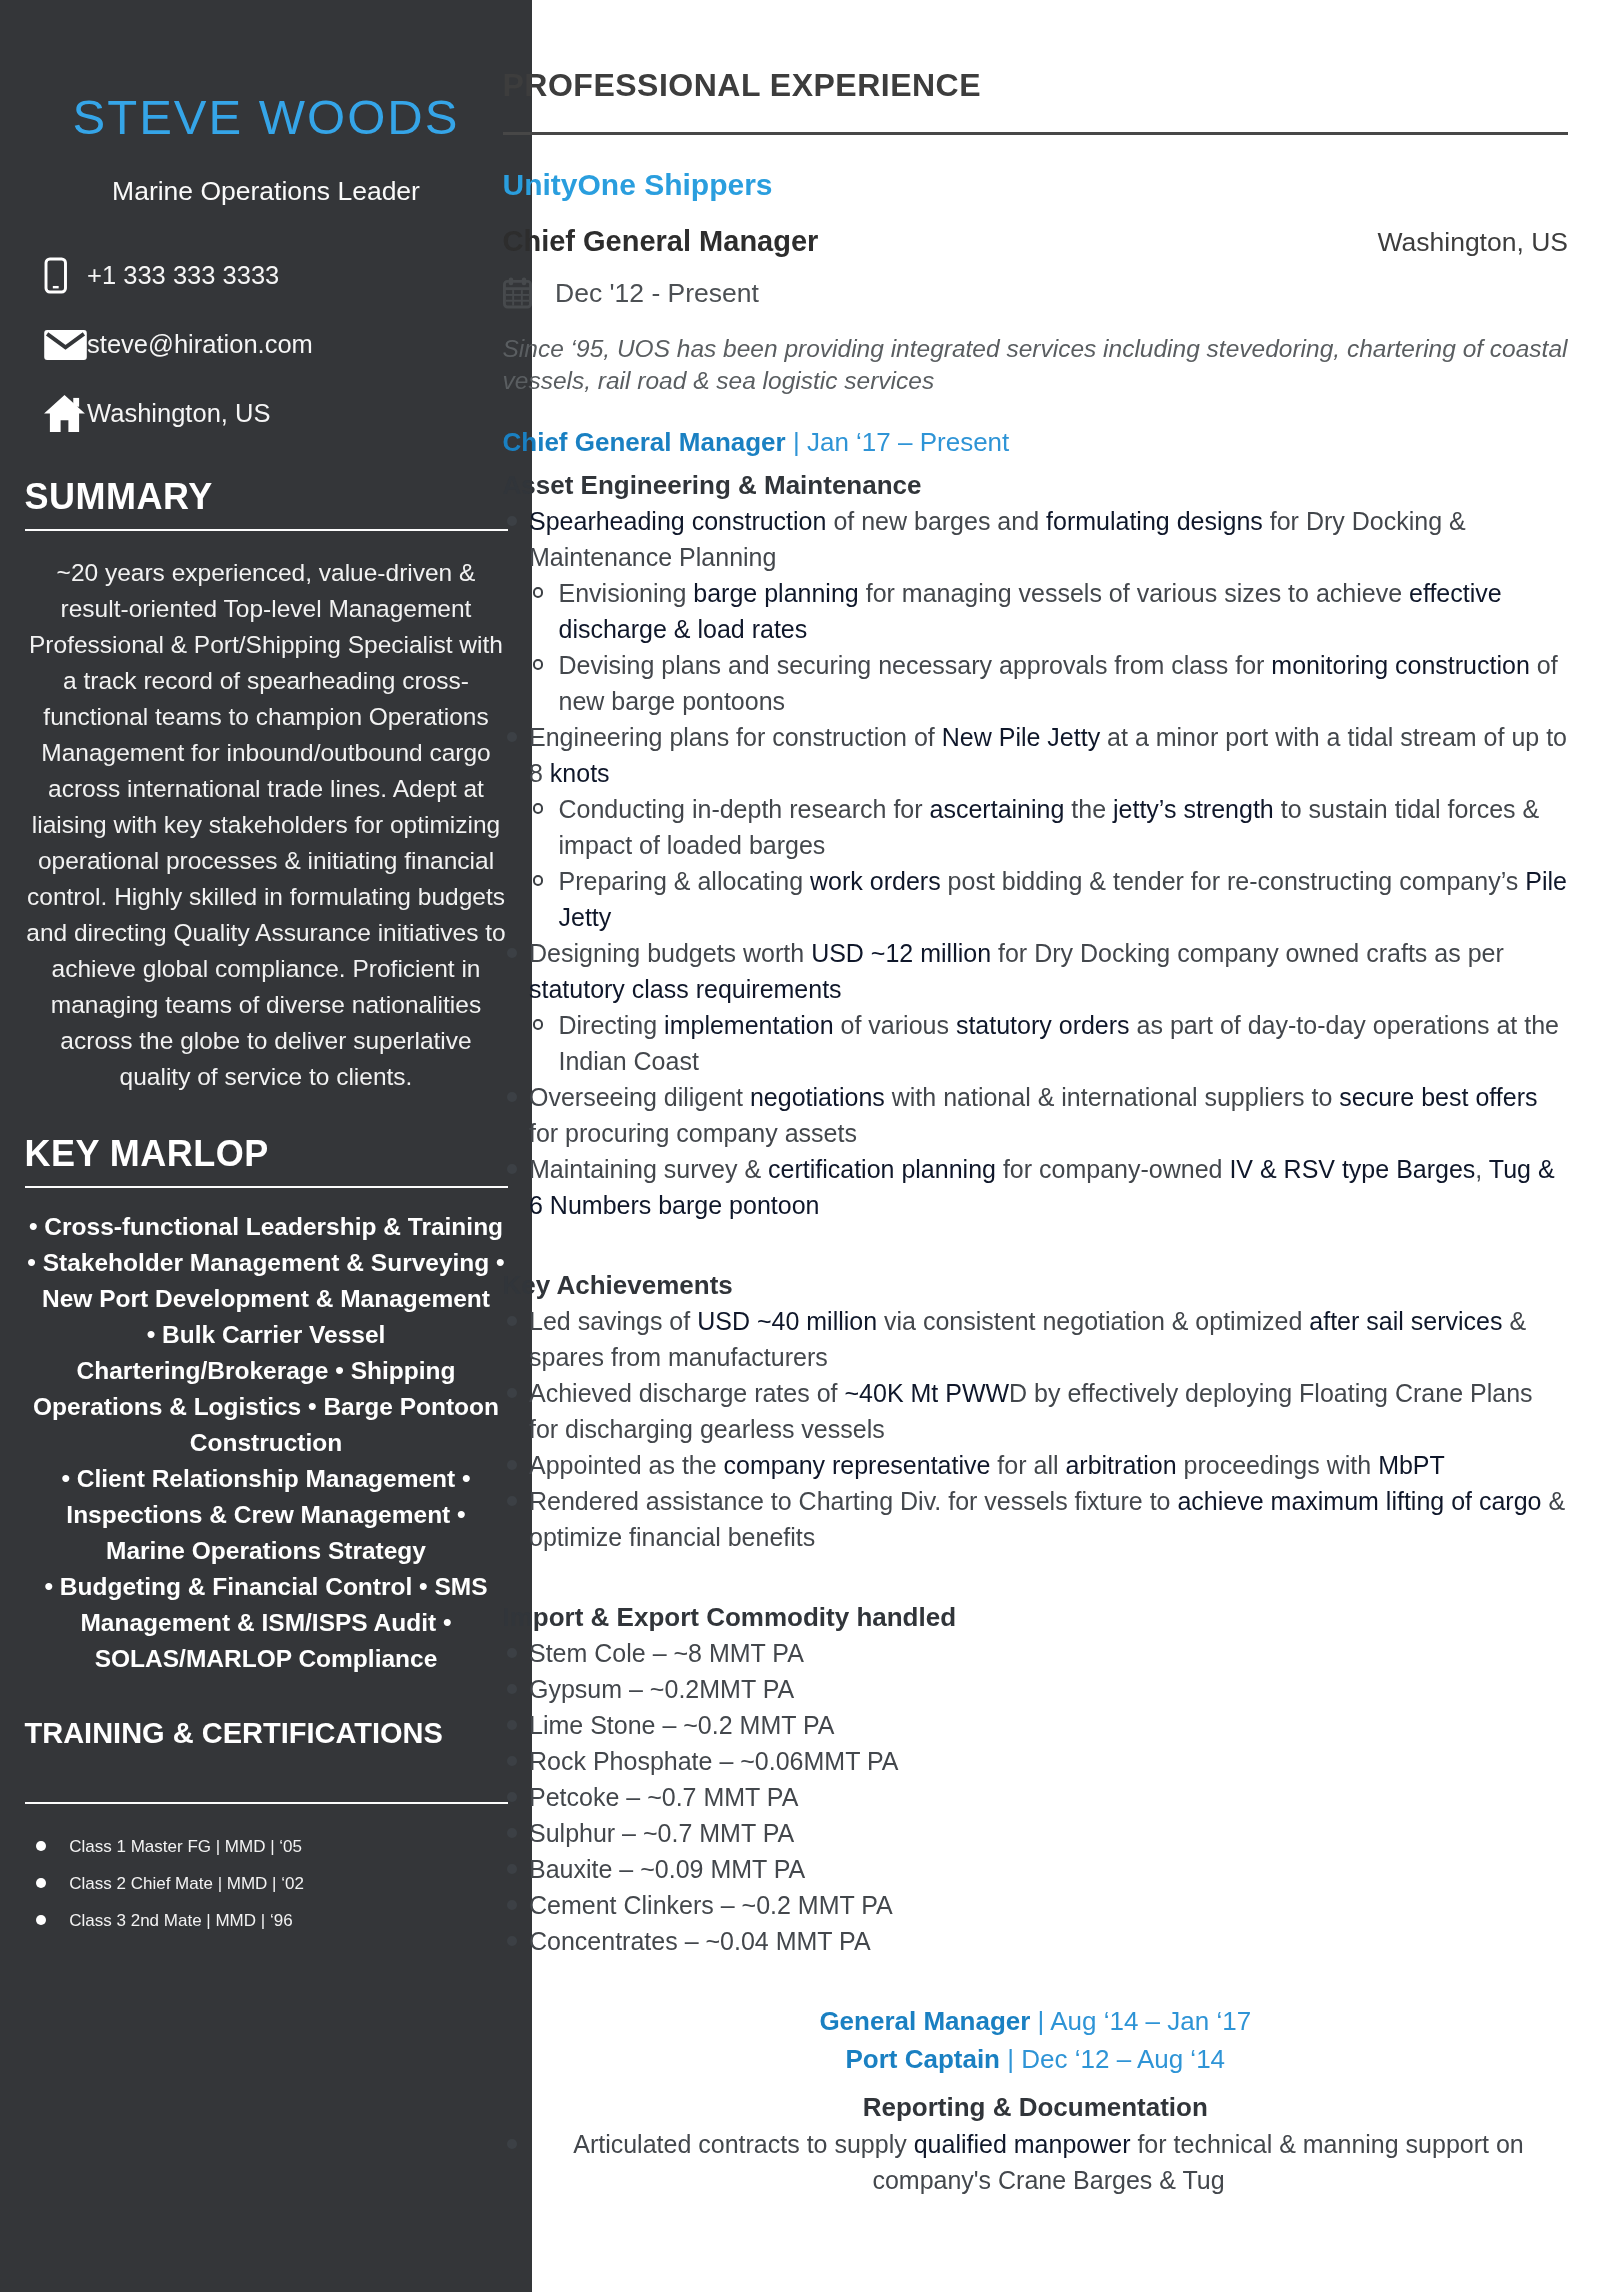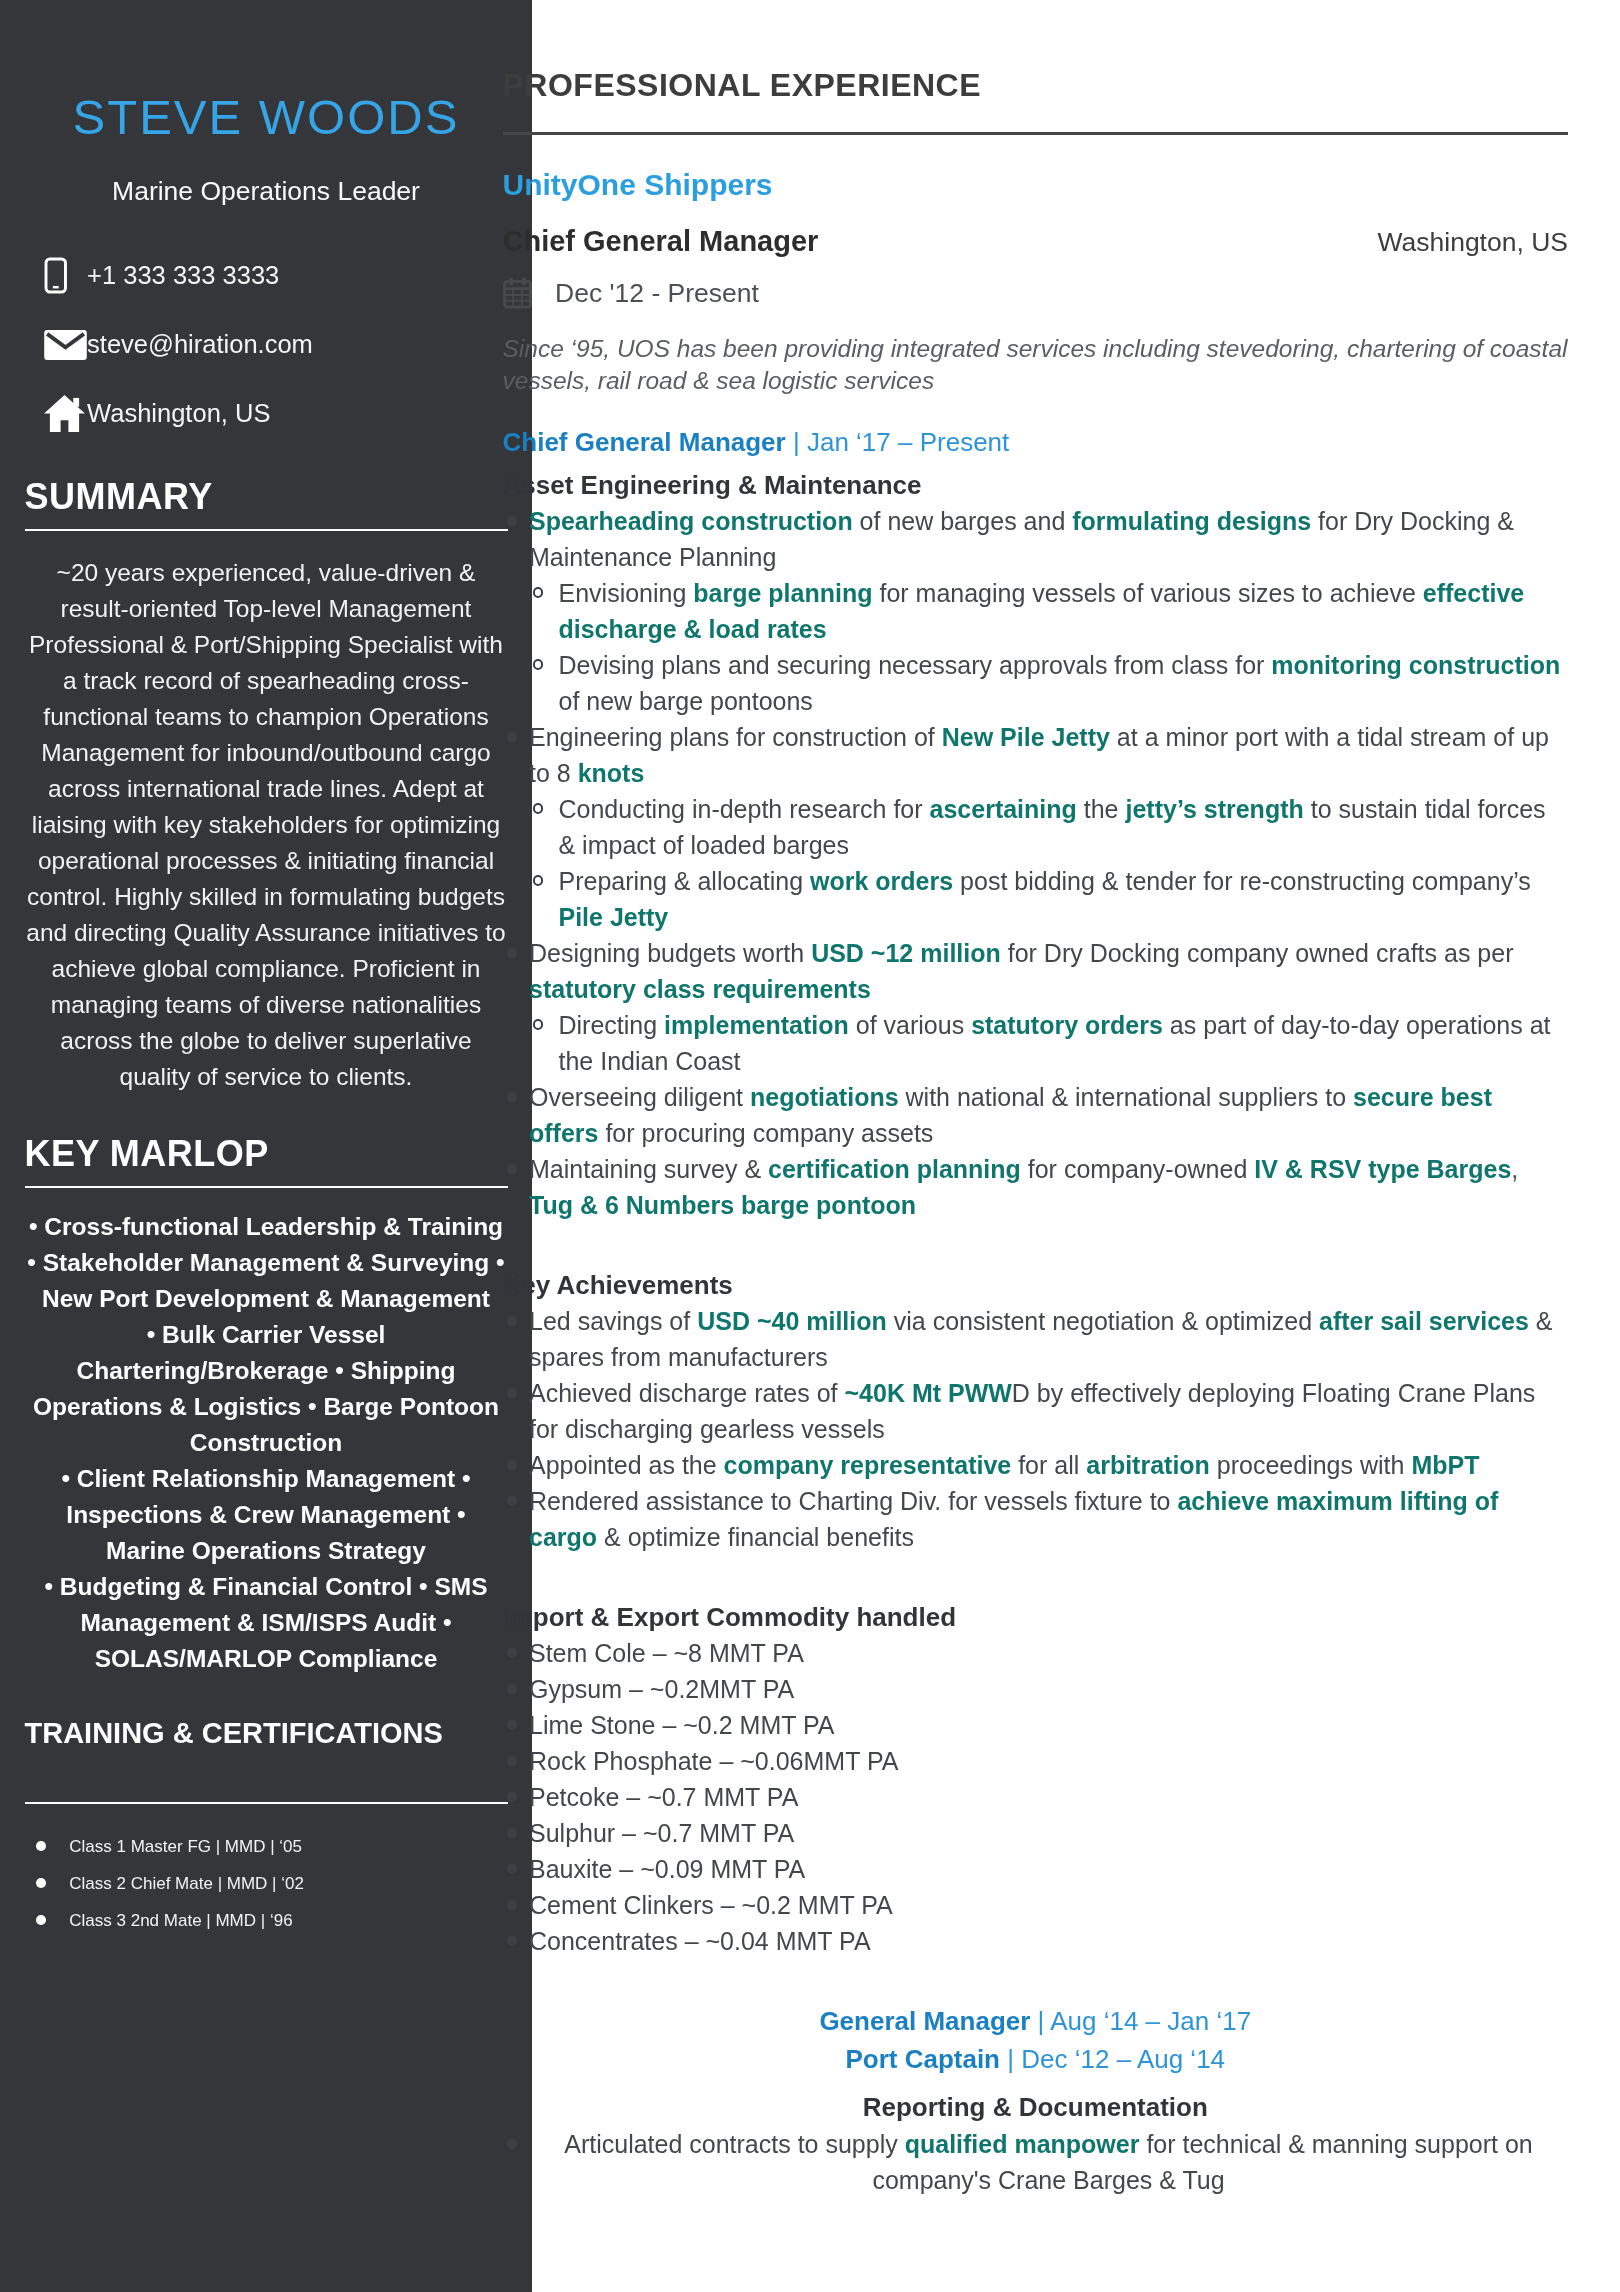--- a/index.html
+++ b/index.html
@@ -44,21 +44,21 @@
   .psep,.pdates{color:#2e94d6;font-weight:400;}
   h3.sub{font-size:26px;font-weight:700;color:#31353a;margin:44px 0 0;line-height:36px;}
   .position + h3.sub{margin-top:9.8px;}
   ul.blist{list-style:none;margin:0;padding:0;}
   .blist li{position:relative;padding-left:26.5px;font-size:25px;line-height:36px;color:#43474c;}
   .blist li.l1::before{content:"";position:absolute;left:4.9px;top:12.7px;width:9.8px;height:9.8px;
                        border-radius:50%;background:#3c4045;}
   .blist li.l2{padding-left:56px;}
   .blist li.l2::before{content:"";position:absolute;left:30px;top:11.8px;width:6.9px;height:6.9px;
                        border:2.5px solid #3c4045;border-radius:50%;background:transparent;}
-  .blist b{font-weight:700;color:#0f766e;}
+  .blist b{font-weight:400;color:#0f172a;}
   .posgroup{margin-top:43px;text-align:center;}
   .posgroup .position{margin-top:0;line-height:38px;}
   h3.tight{margin-top:0;line-height:38px;}
 </style>
 </head>
 <body>
 
 <div class="page">
 
   <aside class="sidebar">

